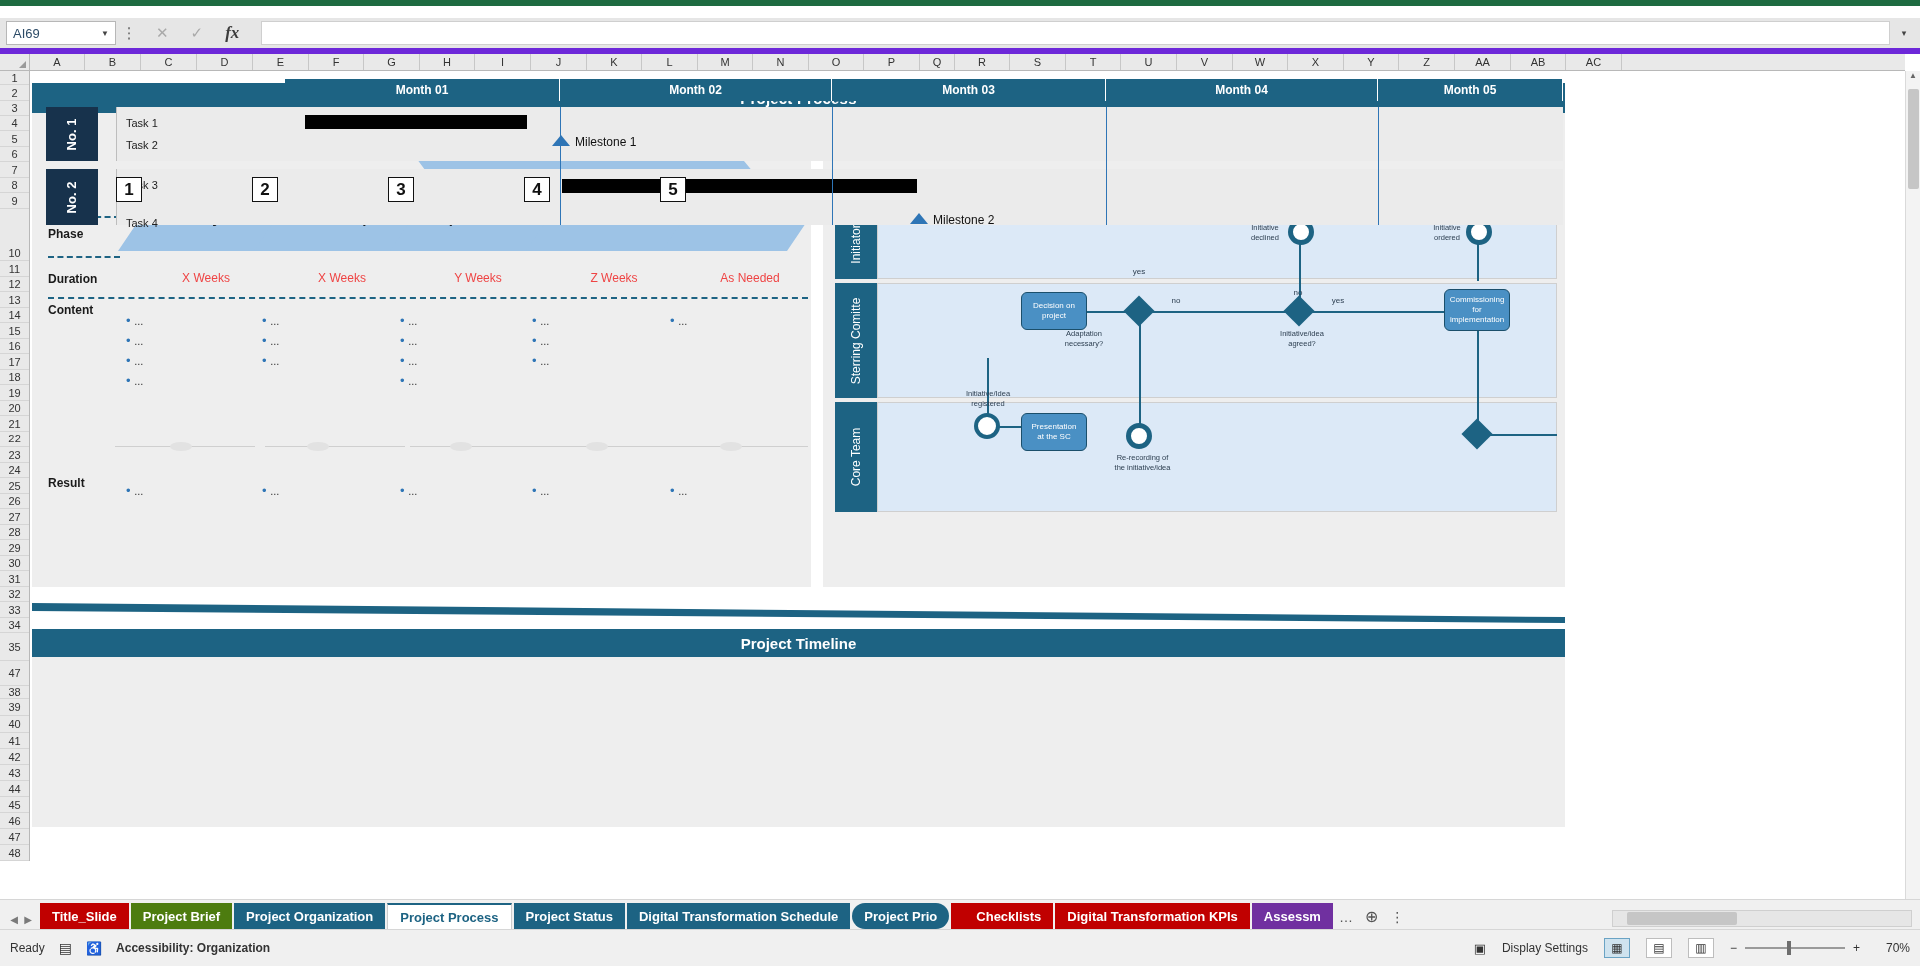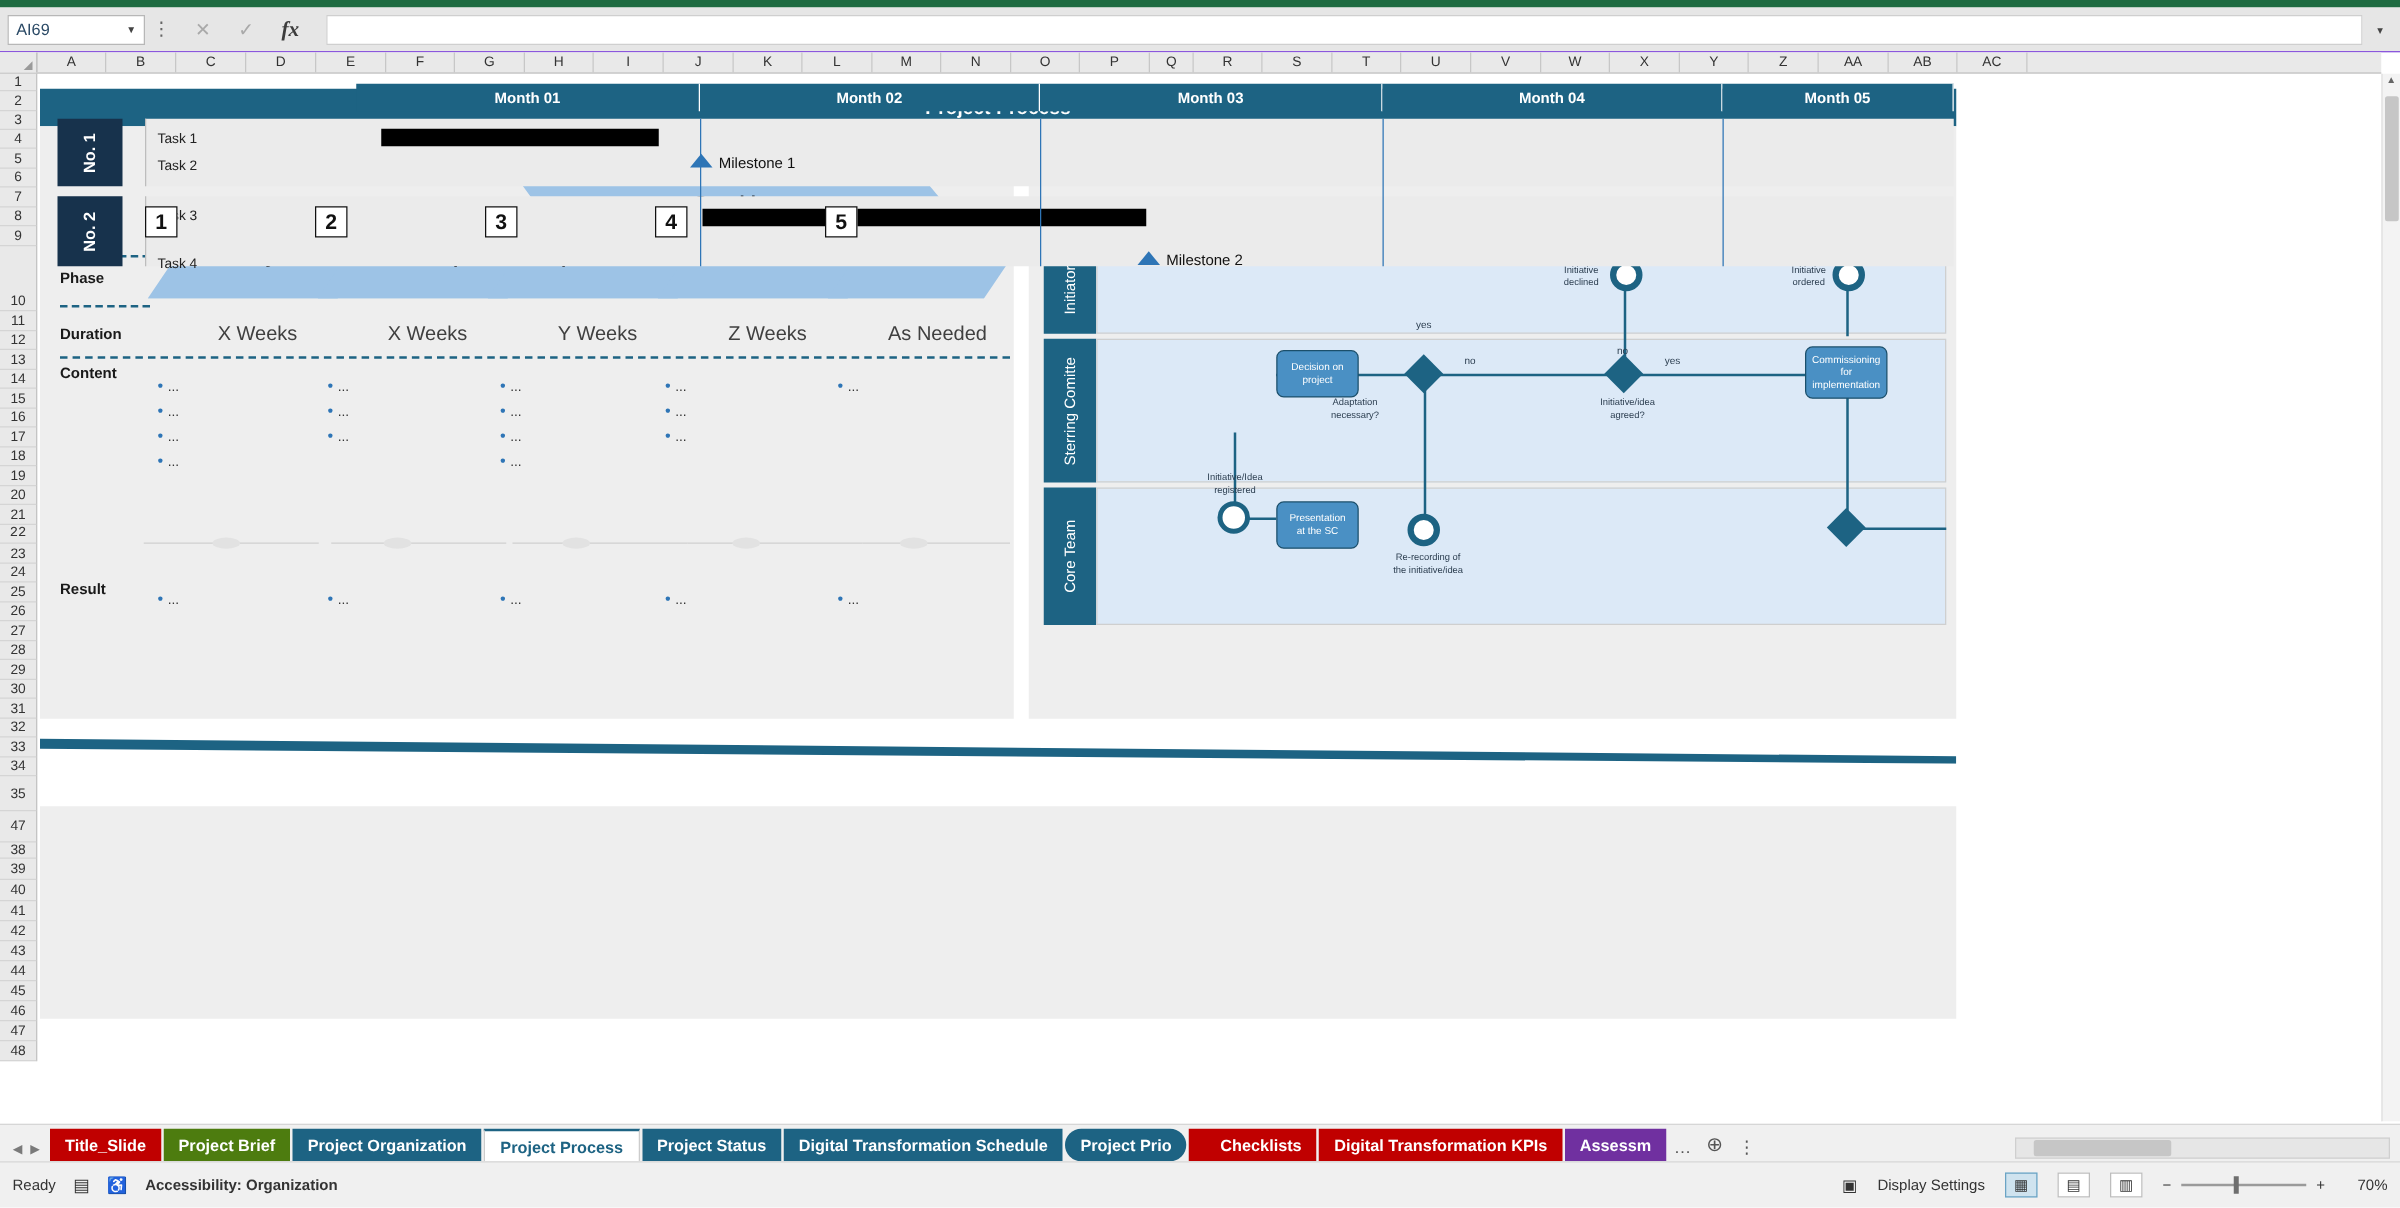--- a/index.html
+++ b/index.html
@@ -4,21 +4,21 @@
 <style>
   * { box-sizing: border-box; margin:0; padding:0; }
   html,body { width:1920px; height:966px; overflow:hidden;
     font-family:"Liberation Sans", sans-serif; background:#fff; }
 
   
   .topstrip { height:6px; background:#1e6b41; width:100%; }
 
   
   .formula-bar { height:36px; background:#e6e6e6; display:flex;
-    align-items:center; padding:0 6px; gap:4px; border-bottom:1px solid #6d28d9; }
+    align-items:center; padding:0 6px; gap:4px; border-bottom:6px solid #6d28d9;margin-top:12px; }
   .namebox { width:110px; height:24px; background:#fff; border:1px solid #b7b7b7;
     display:flex; align-items:center; padding:0 6px; font-size:13px; color:#2b4a66;
     justify-content:space-between; }
   .namebox .caret { font-size:8px; color:#444; }
   .vdots { width:18px; text-align:center; color:#666; font-size:15px;
     letter-spacing:0; line-height:10px; }
   .fx-group { display:flex; align-items:center; gap:22px; padding:0 14px; }
   .fx-group span { color:#a9a9a9; font-size:15px; }
   .fx-group .fxi { color:#3c3c3c; font-style:italic; font-family:"Liberation Serif",serif;
     font-size:17px; font-weight:bold; }
@@ -66,21 +66,21 @@
     justify-content:center; font-size:15px; font-weight:bold; color:#15202b;
     padding-left:10px; }
   .coach { position:absolute; left:384px; top:84px; width:350px; height:60px;
     background:#9dc3e6; clip-path: polygon(0 0, 325px 0, 350px 50%, 325px 100%, 0 100%, 22px 50%); }
   .coach .ct { position:absolute; inset:0; display:flex; align-items:center;
     justify-content:center; font-size:15px; font-weight:bold; color:#15202b;
     padding-bottom:22px; }
   .numbox { position:absolute; width:26px; height:25px; background:#fff;
     border:1.5px solid #111; display:flex; align-items:center; justify-content:center;
     font-size:17px; font-weight:bold; color:#111; z-index:6; }
-  .dur { position:absolute; top:200px; font-size:16px; color:#404040; text-align:center; width:140px; }
+  .dur { position:absolute; top:200px; font-size:12px; color:#ef4444; text-align:center; width:140px; }
   .bullets { position:absolute; font-size:11px; color:#333; }
   .bullets div { margin-bottom:5px; }
   .bullets .b::before { content:"• "; color:#2e75b6; font-size:13px; }
   .resline { position:absolute; top:375px; height:1px; background:#cfcfcf; }
   .reshole { position:absolute; top:371px; width:22px; height:9px;
     background:#e2e2e2; border-radius:50%; }
 
   
   .bpmn { position:absolute; left:0; top:0; width:100%; height:100%; }
   .lane { position:absolute; background:#dce9f7; border:1px solid #cfcfcf; }
@@ -420,20 +420,21 @@
 
       <div class="task" style="left:1414px; top:218px; width:66px; height:42px;">Commissioning<br>for<br>implementation</div>
 
       <div class="diamond" style="left:1436px; top:352px;"></div>
     </div>
 
     <svg class="wave" viewBox="0 0 1533 24" preserveAspectRatio="none">
       <path d="M0,4 L1533,18 L1533,24 L0,12 Z" fill="#1d6383"></path>
     </svg>
 
+    <div class="tl-title">Project Timeline</div>
     <div class="tl-panel"></div>
 
     <div class="mhdr" style="left:255px; width:275px;">Month 01</div>
     <div class="mhdr" style="left:530px; width:272px;">Month 02</div>
     <div class="mhdr" style="left:802px; width:274px;">Month 03</div>
     <div class="mhdr" style="left:1076px; width:272px;">Month 04</div>
     <div class="mhdr" style="left:1348px; width:185px;">Month 05</div>
 
     <div class="nobox" style="left:16px; top:36px; width:52px; height:54px;">
       <span>No. 1</span>

